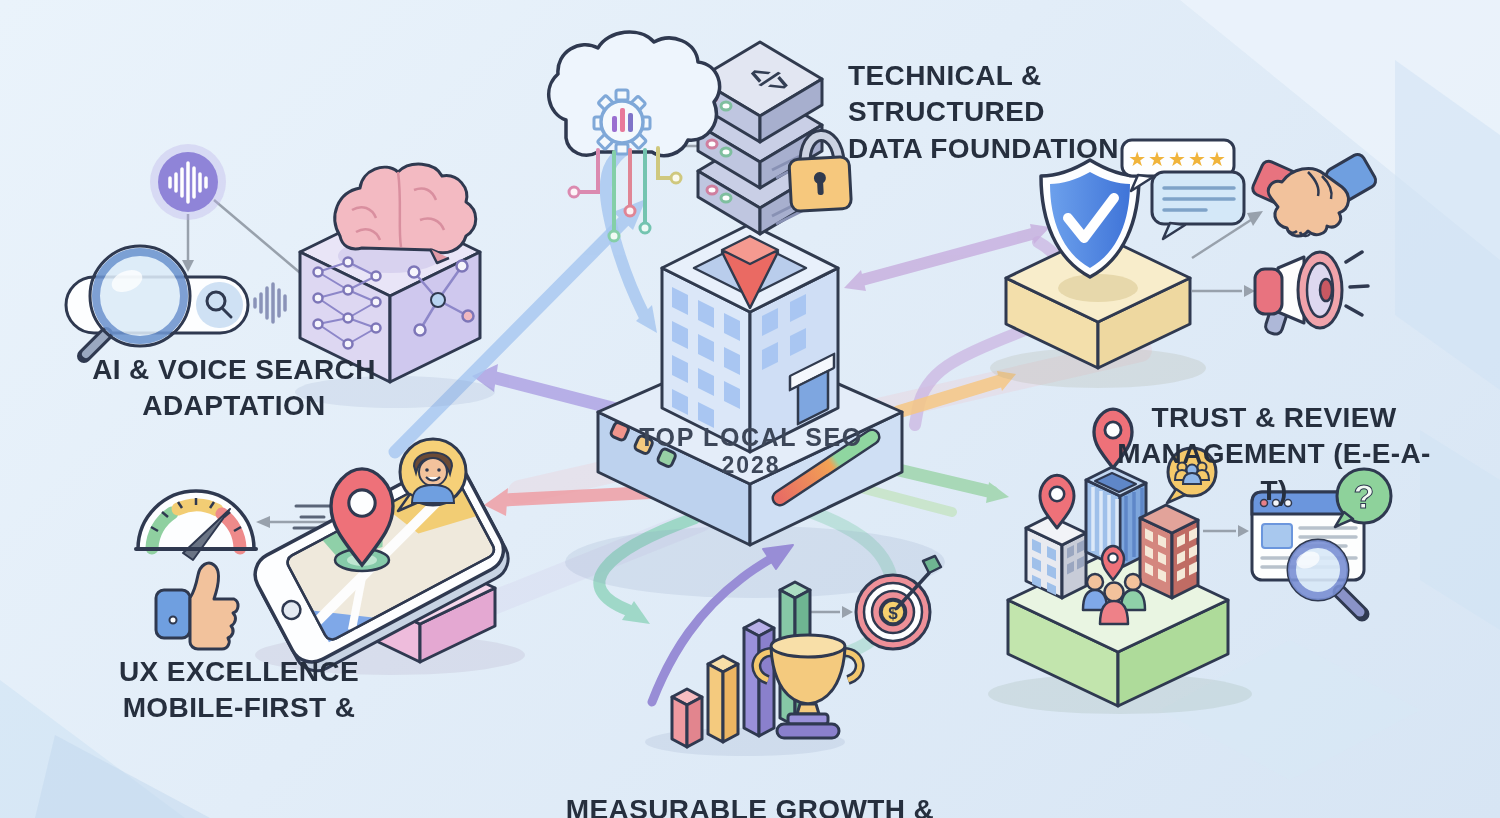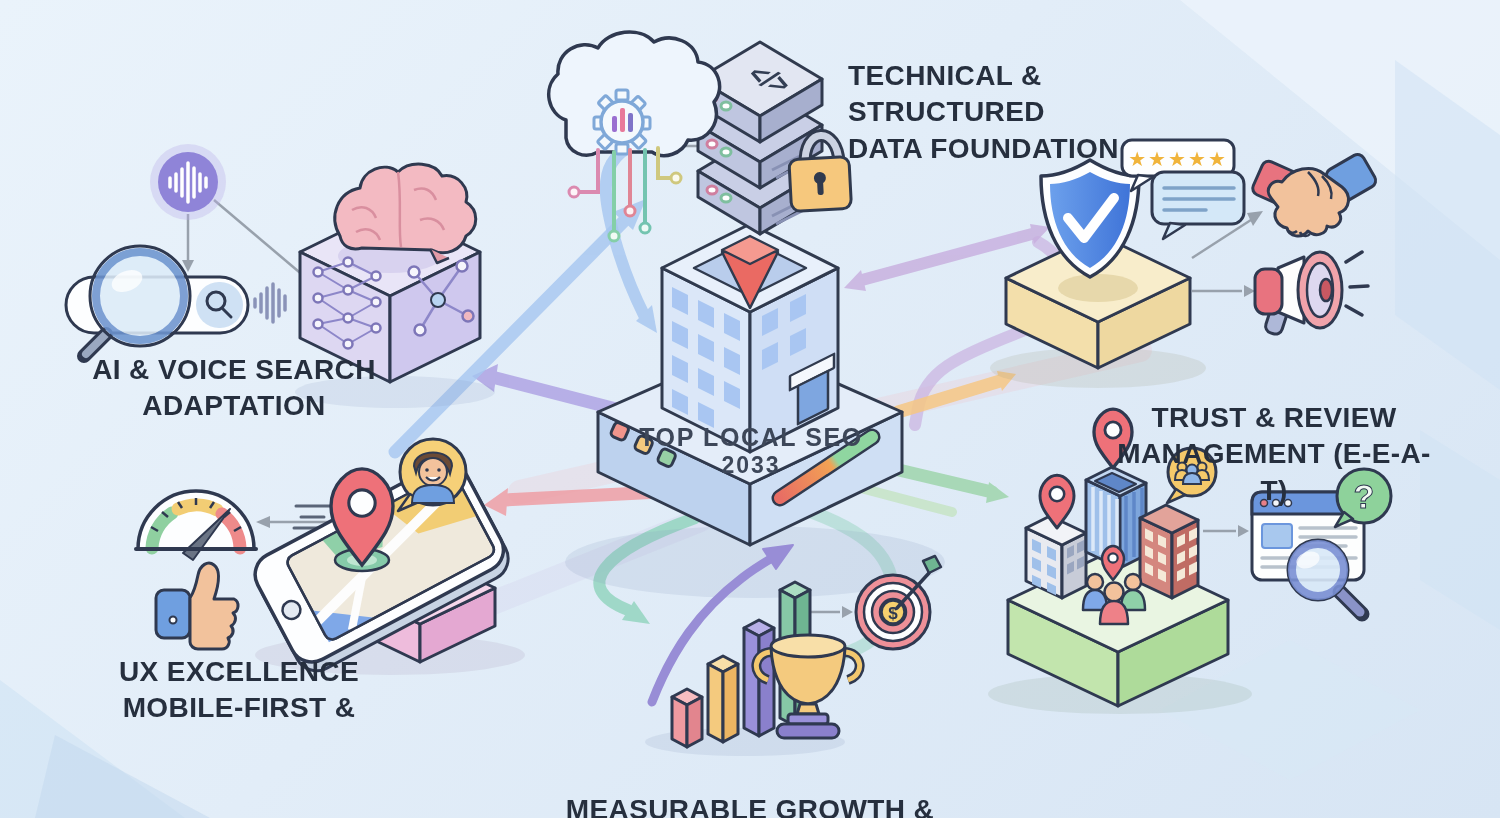--- a/index.html
+++ b/index.html
@@ -587,21 +587,21 @@
     <text x="893" y="619" text-anchor="middle" font-family="Liberation Sans, sans-serif" font-weight="bold" font-size="17" fill="#2f3950" stroke="none">$</text>
     <g>
       <path d="M 897,608 L 929,573" stroke-width="3.5" stroke-linecap="round"></path>
       <polygon points="923,561 929,573 941,567 935,556" fill="#6fb592" stroke-width="2.5"></polygon>
     </g>
   </g>
 </svg>
 
 <div class="center-title">
   <div>TOP LOCAL SEO</div>
-  <div class="l2">2033</div>
+  <div class="l2">2028</div>
 </div>
 
 <div class="label left" style="left:848px;top:58px;width:330px;">
   <div>TECHNICAL &amp; STRUCTURED</div>
   <div>DATA FOUNDATION</div>
 </div>
 
 <div class="label" style="left:64px;top:352px;width:340px;">
   <div>AI &amp; VOICE SEARCH</div>
   <div>ADAPTATION</div>

